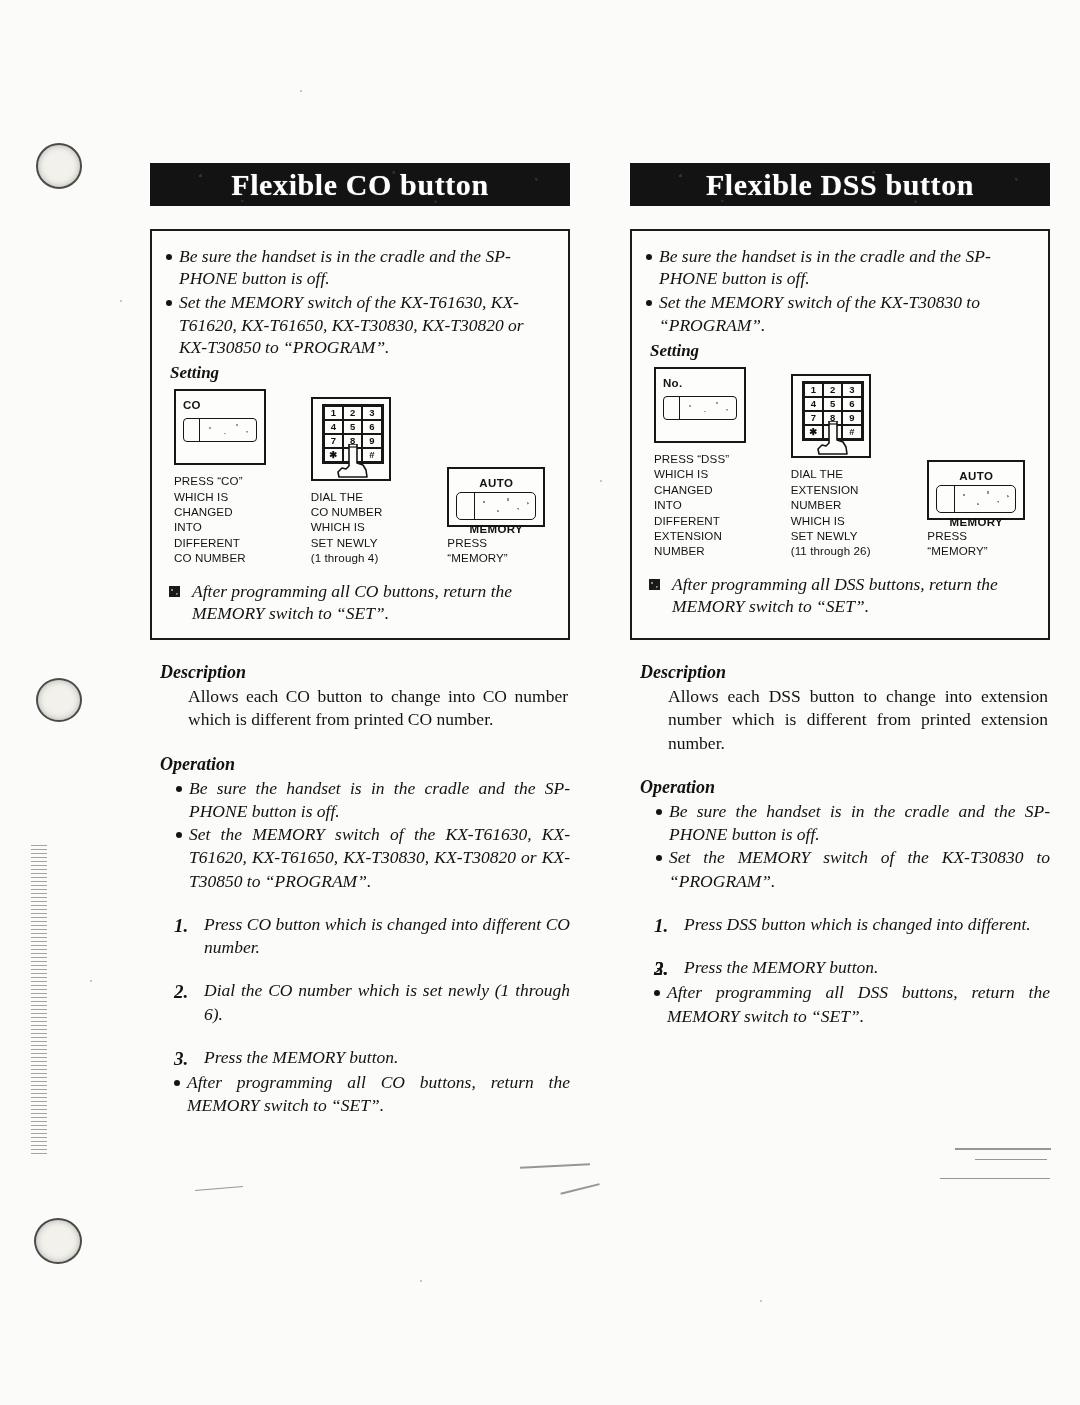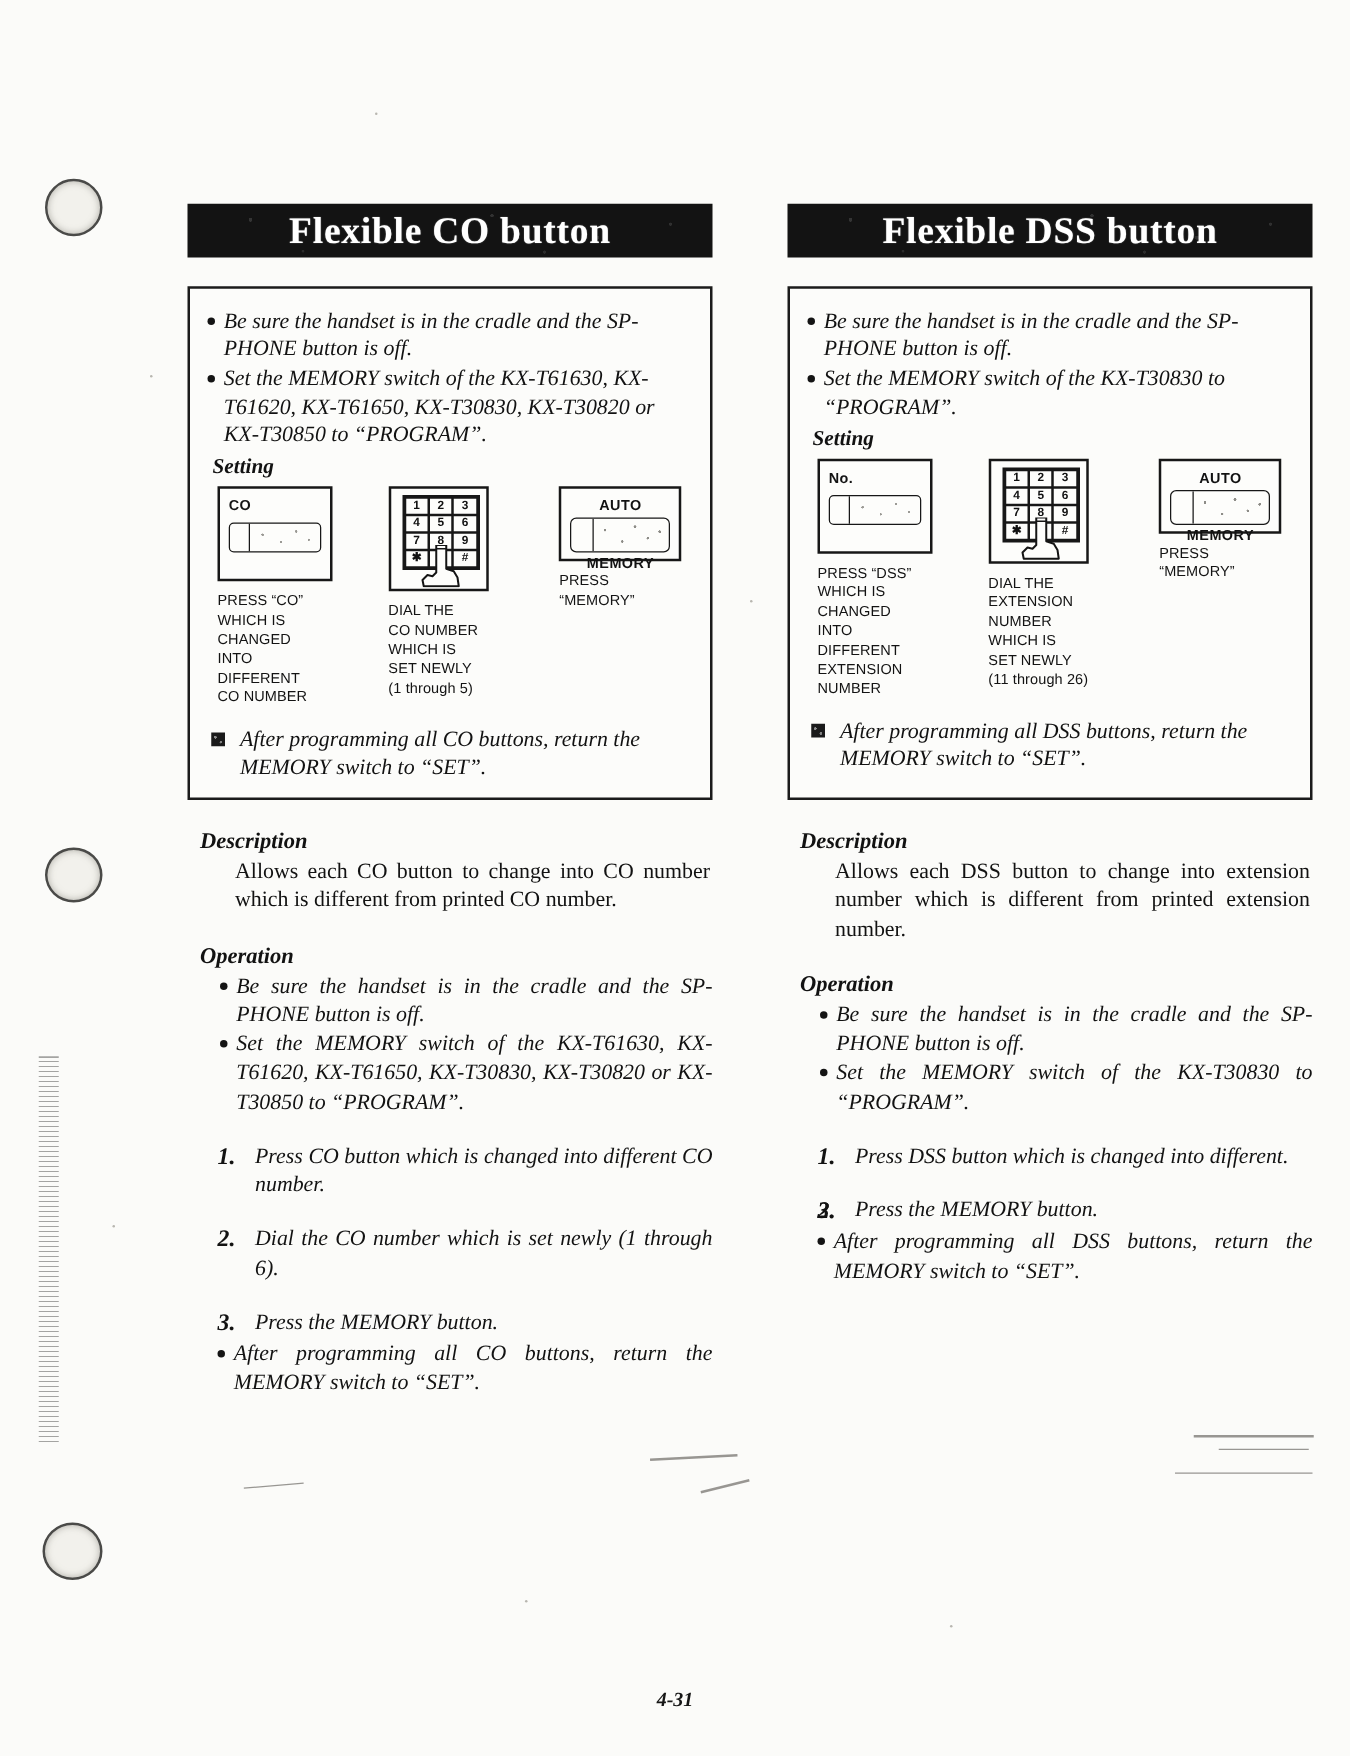--- a/index.html
+++ b/index.html
@@ -119,20 +119,21 @@
     font-weight: bold;
     font-size: 17px;
     margin: 5px 0 6px 4px;
   }
 
   
   .steps {
     display: flex;
     gap: 32px;
     padding-left: 8px;
+    align-items: flex-end;
   }
   .step { width: 118px; }
   .fig {
     border: 2px solid #171717;
     background: #fdfdfb;
     box-sizing: border-box;
     position: relative;
   }
   .fig-co   { width: 92px;  height: 76px; padding: 8px 7px; }
   .fig-pad  { width: 80px;  height: 84px; }
@@ -412,21 +413,21 @@
             <svg class="finger" viewBox="0 0 36 34">
               <path d="M14 0 L22 0 L22 19 L28 21 L31 26 L32 33 L4 33 L3 28 L7 24 L11 25 L14 22 Z" fill="#fdfdfb" stroke="#141414" stroke-width="1.6" stroke-linejoin="round"></path>
               <path d="M14 3 L22 3" stroke="#141414" stroke-width="1.2"></path>
             </svg>
           </div>
           <div class="cap">
             <div>DIAL THE</div>
             <div>CO NUMBER</div>
             <div>WHICH IS</div>
             <div>SET NEWLY</div>
-            <div>(1 through 5)</div>
+            <div>(1 through 4)</div>
           </div>
         </div>
 
         <div class="step">
           <div class="fig fig-auto">
             <div class="auto-top">AUTO</div>
             <div class="auto-switch">
               <div class="s-off"></div>
               <div class="s-on"></div>
             </div>
@@ -575,15 +576,14 @@
         <span class="num">2.</span>
       </li>
       <li class="numstep">
         <span class="num">3.</span>
         <span>Press the MEMORY button.</span>
       </li>
     </ol>
     <div class="tail-note">After programming all DSS buttons, return the MEMORY switch to “SET”.</div>
   </div>
 
-  <div id="page-footer">4-31</div>
 
 </div>
 
 </body></html>

